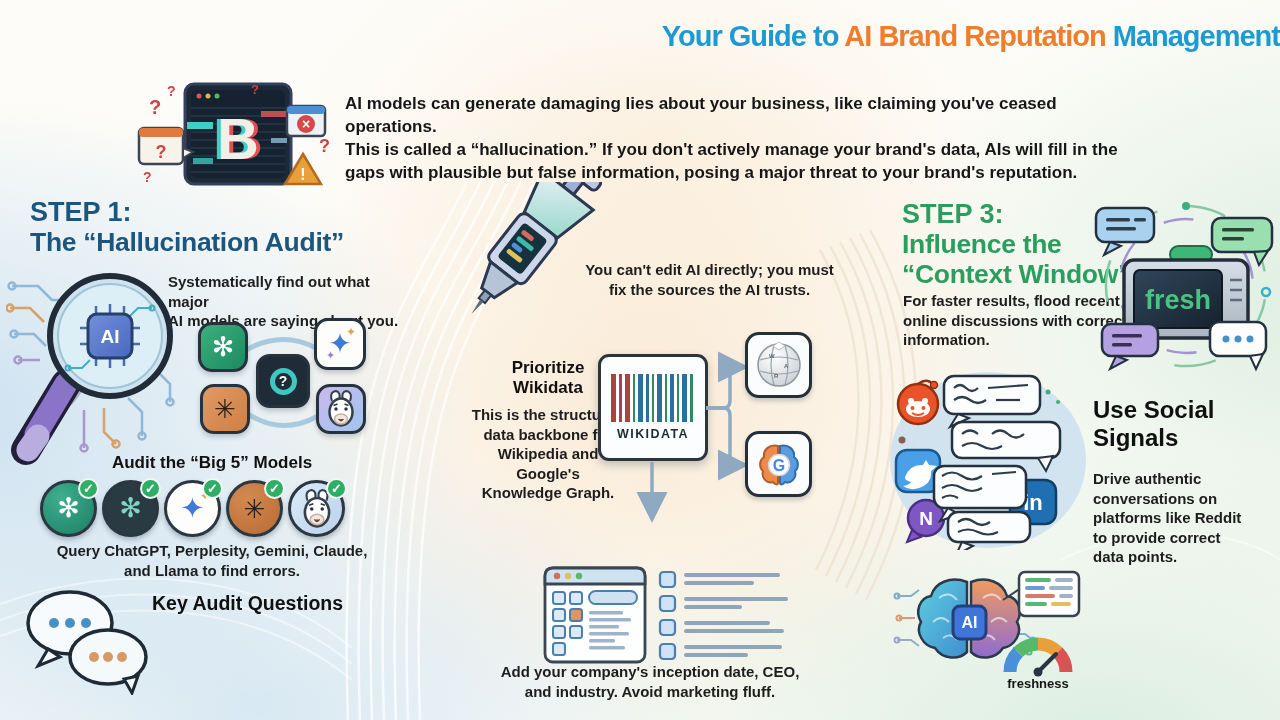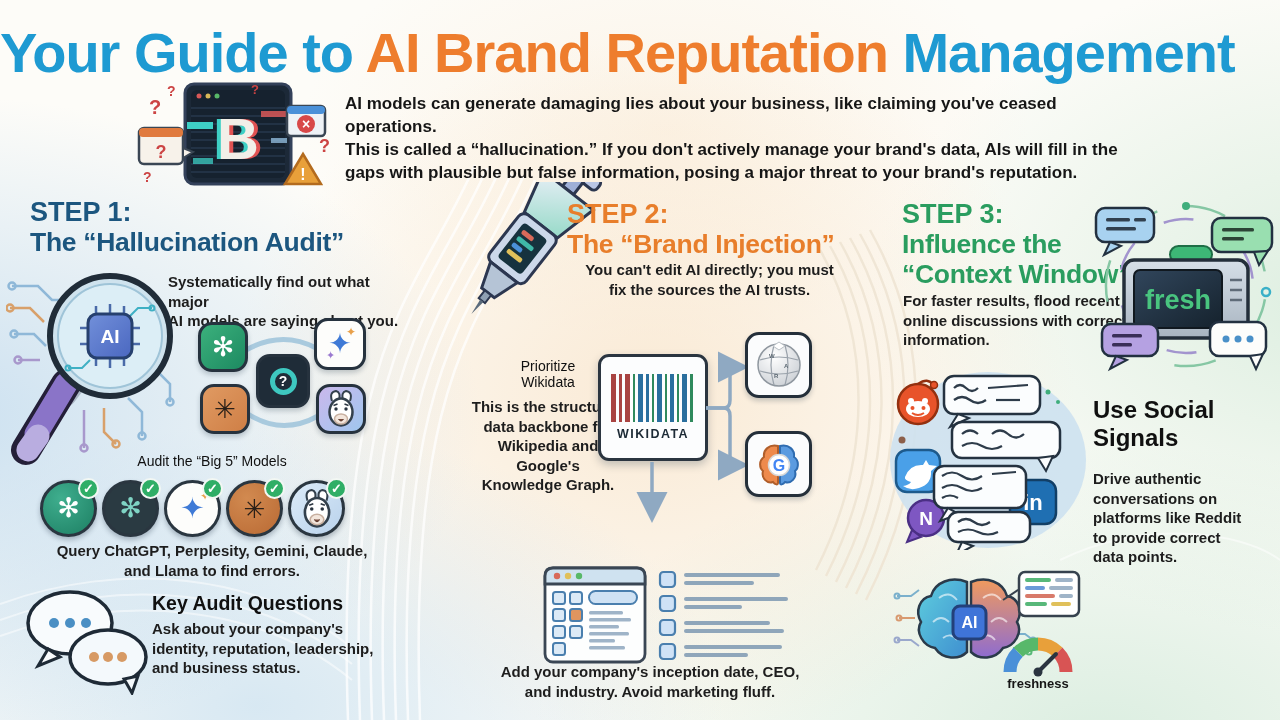--- a/index.html
+++ b/index.html
@@ -12,28 +12,28 @@
       radial-gradient(720px 430px at 20% 98%, rgba(185,216,238,.55), transparent 65%),
       radial-gradient(640px 540px at 51% 55%, rgba(247,219,184,.55), transparent 66%),
       radial-gradient(520px 300px at 52% 18%, rgba(250,231,206,.40), transparent 70%),
       radial-gradient(720px 520px at 104% 42%, rgba(196,228,206,.55), transparent 64%),
       radial-gradient(860px 440px at 86% 102%, rgba(198,229,210,.60), transparent 66%),
       #fdfcf8;
   }
   .abs{position:absolute}
   .pre{white-space:pre-line}
   .ctr{text-align:center}
-  .title{top:20px;left:0;width:100%;text-align:left;font-size:56px;font-weight:bold;letter-spacing:-1px;white-space:nowrap}
+  .title{top:20px;left:0;width:100%;text-align:right;font-size:29px;font-weight:bold;letter-spacing:-1px;white-space:nowrap}
   .tblue{color:#1e9ad2}.torange{color:#ee7d2d}
   .intro-text{font-size:17px;font-weight:bold;color:#161616;line-height:1.36}
   .step-label{font-size:27px;font-weight:bold;line-height:1.12}
   .step-heading{font-size:26.5px;font-weight:bold;line-height:1.14;letter-spacing:-0.3px}
   .s1{color:#1c567f}.s2{color:#e87e2b}.s3{color:#2a9d5f}
   .body15{font-size:15px;font-weight:bold;color:#1d1d1d;line-height:1.3}
-  .h21{font-size:14px;font-weight:normal;color:#101010}
+  .h21{font-size:17px;font-weight:bold;color:#101010}
   .h20{font-size:24px;font-weight:bold;color:#101010}
   .h19{font-size:19.5px;font-weight:bold;color:#101010}
   .sq{position:absolute;border:3px solid #26323e;border-radius:14px;display:flex;align-items:center;justify-content:center;box-shadow:0 3px 5px rgba(20,40,60,.22)}
   .b5{width:57px;height:57px;border-radius:50%;border:3px solid #2a3640;display:flex;align-items:center;justify-content:center;position:relative;box-shadow:0 3px 5px rgba(20,40,60,.28)}
   .b5row{display:flex;gap:5px}
   .check{position:absolute;top:-5px;right:-5px;width:21px;height:21px;border-radius:50%;background:#2fae66;border:2.5px solid #f2f7f3;color:#fff;font-size:13px;font-weight:bold;display:flex;align-items:center;justify-content:center}
   .glyph{line-height:1}
   .mini{position:absolute;line-height:1}
   .ring{width:27px;height:27px;border:5px solid #3ec8c0;border-radius:50%;display:flex;align-items:center;justify-content:center;color:#fff;font-size:14px;font-weight:bold}
   .panel-icon{background:#fbfcfd;border:3px solid #242f3a;border-radius:14px;display:flex;align-items:center;justify-content:center;box-shadow:0 3px 5px rgba(20,40,60,.22)}
@@ -250,23 +250,20 @@
       <circle cx="64" cy="40" r="5" fill="#4a8fc4"></circle>
     <ellipse cx="86" cy="74" rx="38" ry="27" fill="#f4f9fc" stroke="#1e2a36" stroke-width="3.5"></ellipse>
     <path d="M102,96 l8,14 6,-17 z" fill="#f4f9fc" stroke="#1e2a36" stroke-width="3"></path>
     <circle cx="72" cy="74" r="5" fill="#d79a64"></circle>
       <circle cx="86" cy="74" r="5" fill="#d79a64"></circle>
       <circle cx="100" cy="74" r="5" fill="#d79a64"></circle>
   </svg>
 
   <div class="abs" style="left:152px;top:592px;width:240px">
     <div class="h19">Key Audit Questions</div>
-    <div class="body15 pre" style="margin-top:4px">Ask about your company's
-identity, reputation, leadership,
-and business status.</div>
   </div>
 
   <svg class="abs" style="left:440px;top:182px" width="180" height="165" viewBox="0 0 180 165">
     <defs>
       <linearGradient id="pipCone" x1="0" y1="0" x2="1" y2="1">
         <stop offset="0" stop-color="#e9eff7"></stop>
           <stop offset="1" stop-color="#8fd8c4"></stop>
       </linearGradient>
     </defs>
     <g transform="rotate(38 90 70)">
@@ -278,24 +275,20 @@
       <rect x="71" y="56" width="14" height="5" rx="2" fill="#d86a5a"></rect>
       <rect x="71" y="64" width="20" height="5" rx="2" fill="#3fb8a8"></rect>
       <rect x="71" y="72" width="12" height="5" rx="2" fill="#4a90d8"></rect>
       <rect x="71" y="80" width="18" height="5" rx="2" fill="#e0c05a"></rect>
       <path d="M65,102 h34 l-9,26 h-16 z" fill="#b5c4d6" stroke="#2c3750" stroke-width="3"></path>
       <rect x="78" y="128" width="8" height="10" fill="#8fa0b2" stroke="#2c3750" stroke-width="2"></rect>
       <path d="M80,138 l2,17 2,-17 z" fill="#5a6b7c"></path>
     </g>
   </svg>
 
-  <div class="abs" style="left:567px;top:199px">
-    <div class="step-label s2">STEP 2:</div>
-    <div class="step-heading s2">The “Brand Injection”</div>
-  </div>
   <div class="abs body15 pre ctr" style="left:582px;top:260px;width:255px">You can't edit AI directly; you must
 fix the sources the AI trusts.</div>
 
   <div class="abs ctr" style="left:448px;top:358px;width:200px">
     <div class="h21 pre">Prioritize
 Wikidata</div>
     <div class="body15 pre" style="margin-top:7px">This is the structured
 data backbone for
 Wikipedia and
 Google's

